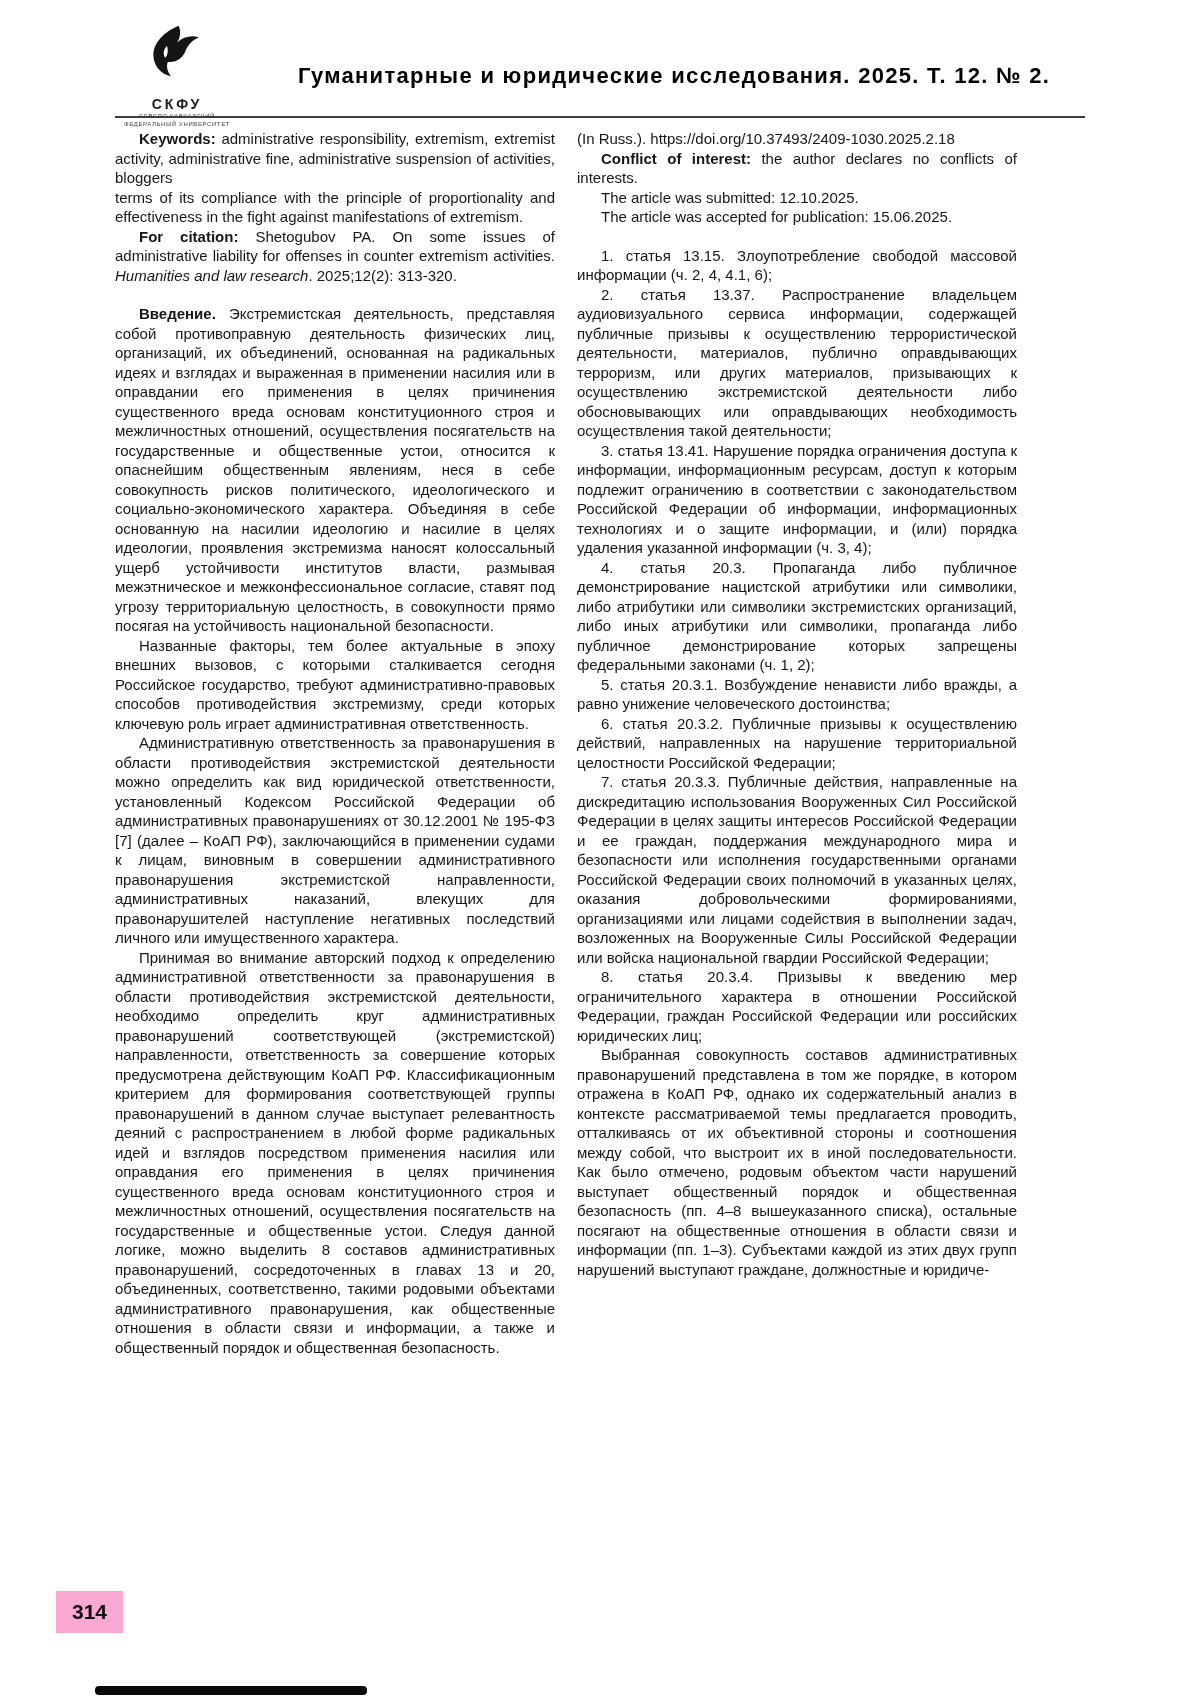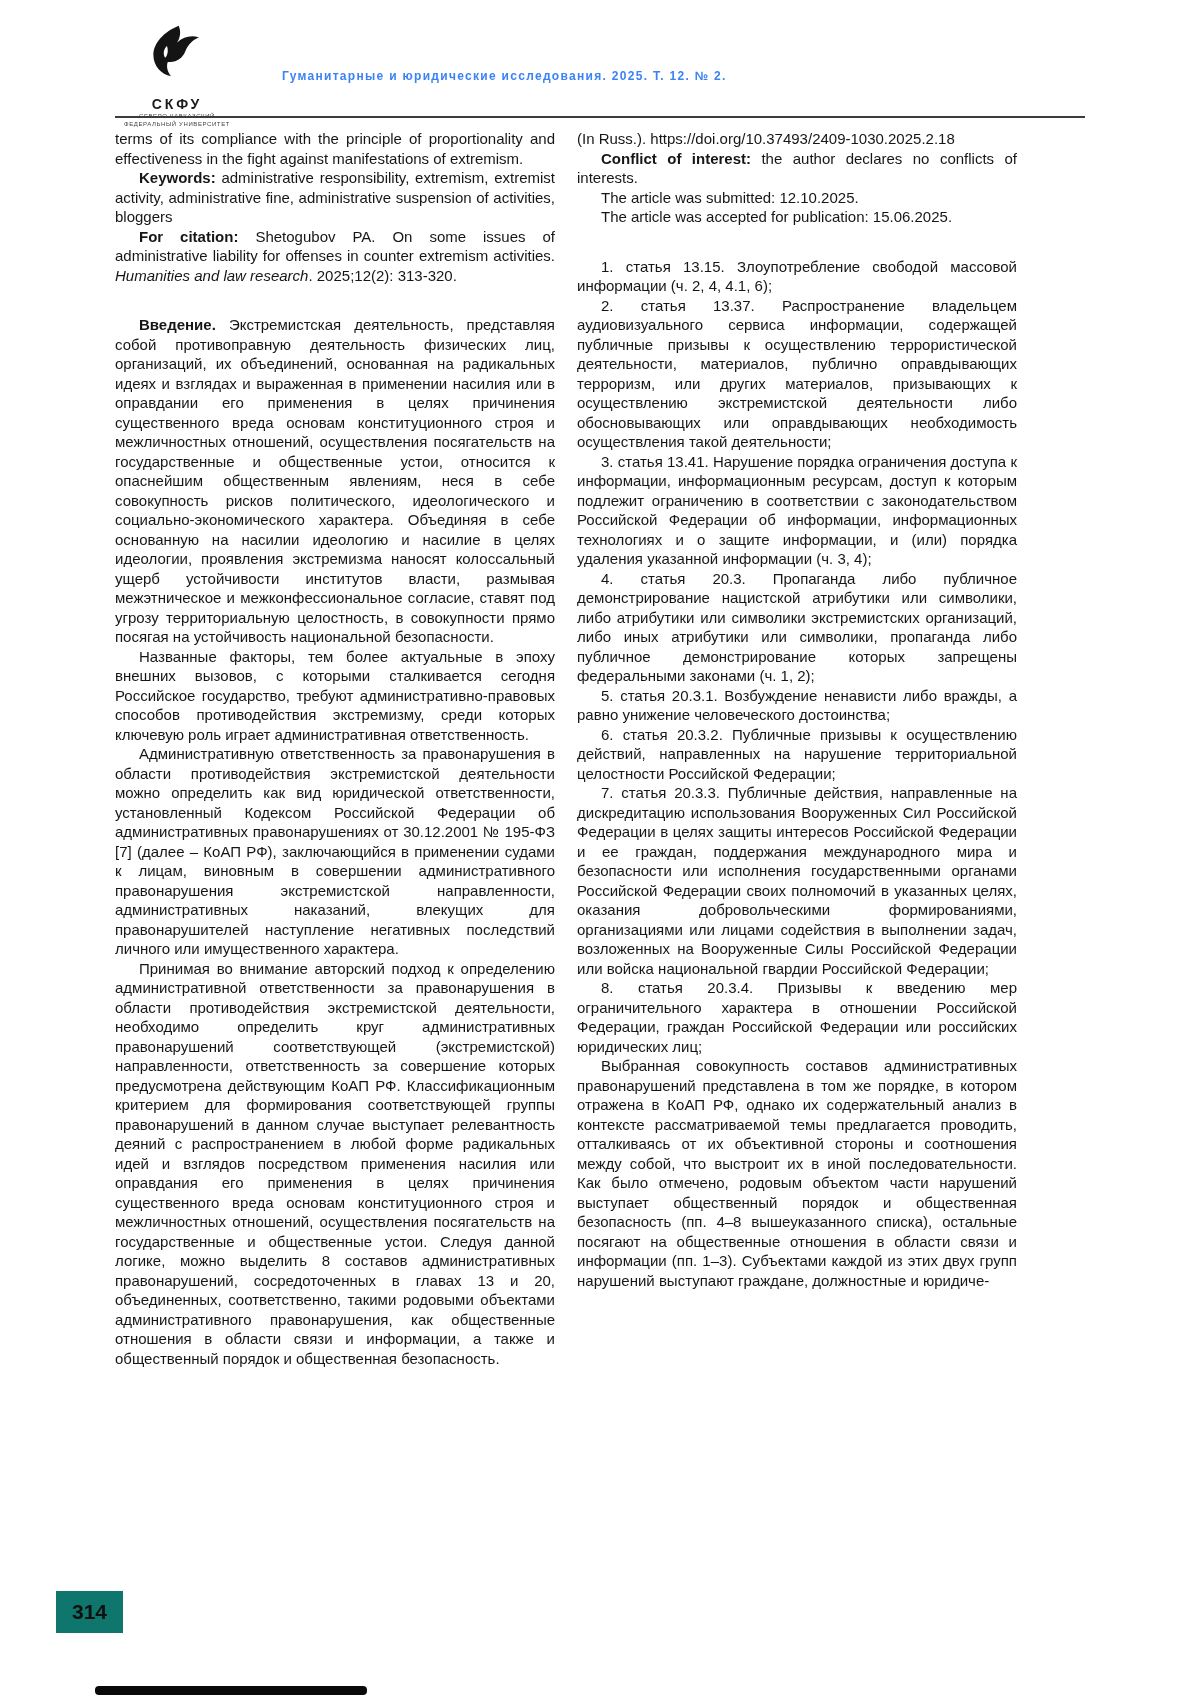--- a/index.html
+++ b/index.html
@@ -5,35 +5,35 @@
   html, body { margin:0; padding:0; background:#ffffff; }
   body { width:1200px; height:1697px; font-family:"Liberation Sans", sans-serif; color:#161616; }
   .page { position:relative; width:1200px; height:1697px; background:#ffffff; overflow:hidden; }
 
   
   .header { position:absolute; left:118px; top:24px; width:970px; display:flex; align-items:center; gap:46px; }
   .logo { display:flex; flex-direction:column; align-items:center; width:118px; flex:0 0 auto; }
   .logo-mark svg { display:block; }
   .logo-acronym { font-weight:700; font-size:14px; letter-spacing:3px; color:#1b1b1b; margin-top:18px; }
   .logo-line { font-size:6px; letter-spacing:0.6px; color:#444; line-height:8px; white-space:nowrap; }
-  .journal-title { font-size:12px; font-weight:700; letter-spacing:1.3px; color:#3b82f6; margin:0; white-space:nowrap; }
+  .journal-title { font-size:22px; font-weight:700; letter-spacing:1.3px; color:#000000; margin:16px; white-space:nowrap; }
 
   .rule { position:absolute; left:115px; top:116px; width:970px; border-top:2px solid #3c3c3c; }
 
   
   .columns { position:absolute; left:115px; top:129px; width:902px; display:flex; gap:22px; }
   .col { width:440px; font-size:15px; line-height:19.5px; text-align:justify; color:#161616; }
   p.para { margin:0; }
   p.indent { text-indent:24px; }
-  p.gap { margin-top:30px; }
+  p.gap { margin-top:19px; }
   .bold { font-weight:700; }
   .italic { font-style:italic;margin-top:13px; }
 
   
-  .pagenum { position:absolute; left:56px; top:1591px; width:67px; height:42px; background:#0f766e;
+  .pagenum { position:absolute; left:56px; top:1591px; width:67px; height:42px; background:#f9a8d4;
              display:flex; align-items:center; justify-content:center;
              font-size:21px; font-weight:700; color:#101010; }
 
   
   .bottom-bar { position:absolute; left:95px; top:1686px; width:272px; height:9px; background:#0a0a0a; border-radius:4px; }
 </style>
 </head>
 <body>
 
 <div class="page">
@@ -50,22 +50,22 @@
       <span class="logo-line">СЕВЕРО-КАВКАЗСКИЙ</span>
       <span class="logo-line">ФЕДЕРАЛЬНЫЙ УНИВЕРСИТЕТ</span>
     </div>
     <h1 class="journal-title">Гуманитарные и юридические исследования. 2025. Т. 12. № 2.</h1>
   </header>
 
   <div class="rule"></div>
 
   <main class="columns">
     <section class="col">
+        <p class="para indent"><span class="bold">Keywords:</span><span> administrative responsibility, extremism, extremist activity, administrative fine, administrative suspension of activities, bloggers</span></p>
         <p class="para"><span>terms of its compliance with the principle of proportionality and effectiveness in the fight against manifestations of extremism.</span></p>
-        <p class="para indent"><span class="bold">Keywords:</span><span> administrative responsibility, extremism, extremist activity, administrative fine, administrative suspension of activities, bloggers</span></p>
         <p class="para indent"><span class="bold">For citation:</span><span> Shetogubov PA. On some issues of administrative liability for offenses in counter extremism activities. </span><span class="italic">Humanities and law research</span><span>. 2025;12(2): 313-320.</span></p>
         <p class="para indent gap"><span class="bold">Введение.</span><span> Экстремистская деятельность, представляя собой противоправную деятельность физических лиц, организаций, их объединений, основанная на радикальных идеях и взглядах и выраженная в применении насилия или в оправдании его применения в целях причинения существенного вреда основам конституционного строя и межличностных отношений, осуществления посягательств на государственные и общественные устои, относится к опаснейшим общественным явлениям, неся в себе совокупность рисков политического, идеологического и социально-экономического характера. Объединяя в себе основанную на насилии идеологию и насилие в целях идеологии, проявления экстремизма наносят колоссальный ущерб устойчивости институтов власти, размывая межэтническое и межконфессиональное согласие, ставят под угрозу территориальную целостность, в совокупности прямо посягая на устойчивость национальной безопасности.</span></p>
         <p class="para indent"><span>Названные факторы, тем более актуальные в эпоху внешних вызовов, с которыми сталкивается сегодня Российское государство, требуют административно-правовых способов противодействия экстремизму, среди которых ключевую роль играет административная ответственность.</span></p>
         <p class="para indent"><span>Административную ответственность за правонарушения в области противодействия экстремистской деятельности можно определить как вид юридической ответственности, установленный Кодексом Российской Федерации об административных правонарушениях от 30.12.2001 № 195-ФЗ [7] (далее – КоАП РФ), заключающийся в применении судами к лицам, виновным в совершении административного правонарушения экстремистской направленности, административных наказаний, влекущих для правонарушителей наступление негативных последствий личного или имущественного характера.</span></p>
         <p class="para indent"><span>Принимая во внимание авторский подход к определению административной ответственности за правонарушения в области противодействия экстремистской деятельности, необходимо определить круг административных правонарушений соответствующей (экстремистской) направленности, ответственность за совершение которых предусмотрена действующим КоАП РФ. Классификационным критерием для формирования соответствующей группы правонарушений в данном случае выступает релевантность деяний с распространением в любой форме радикальных идей и взглядов посредством применения насилия или оправдания его применения в целях причинения существенного вреда основам конституционного строя и межличностных отношений, осуществления посягательств на государственные и общественные устои. Следуя данной логике, можно выделить 8 составов административных правонарушений, сосредоточенных в главах 13 и 20, объединенных, соответственно, такими родовыми объектами административного правонарушения, как общественные отношения в области связи и информации, а также и общественный порядок и общественная безопасность.</span></p>
       </section>
     <section class="col">
         <p class="para"><span>(In Russ.). https://doi.org/10.37493/2409-1030.2025.2.18</span></p>
         <p class="para indent"><span class="bold">Conflict of interest:</span><span> the author declares no conflicts of interests.</span></p>
         <p class="para indent"><span>The article was submitted: 12.10.2025.</span></p>

